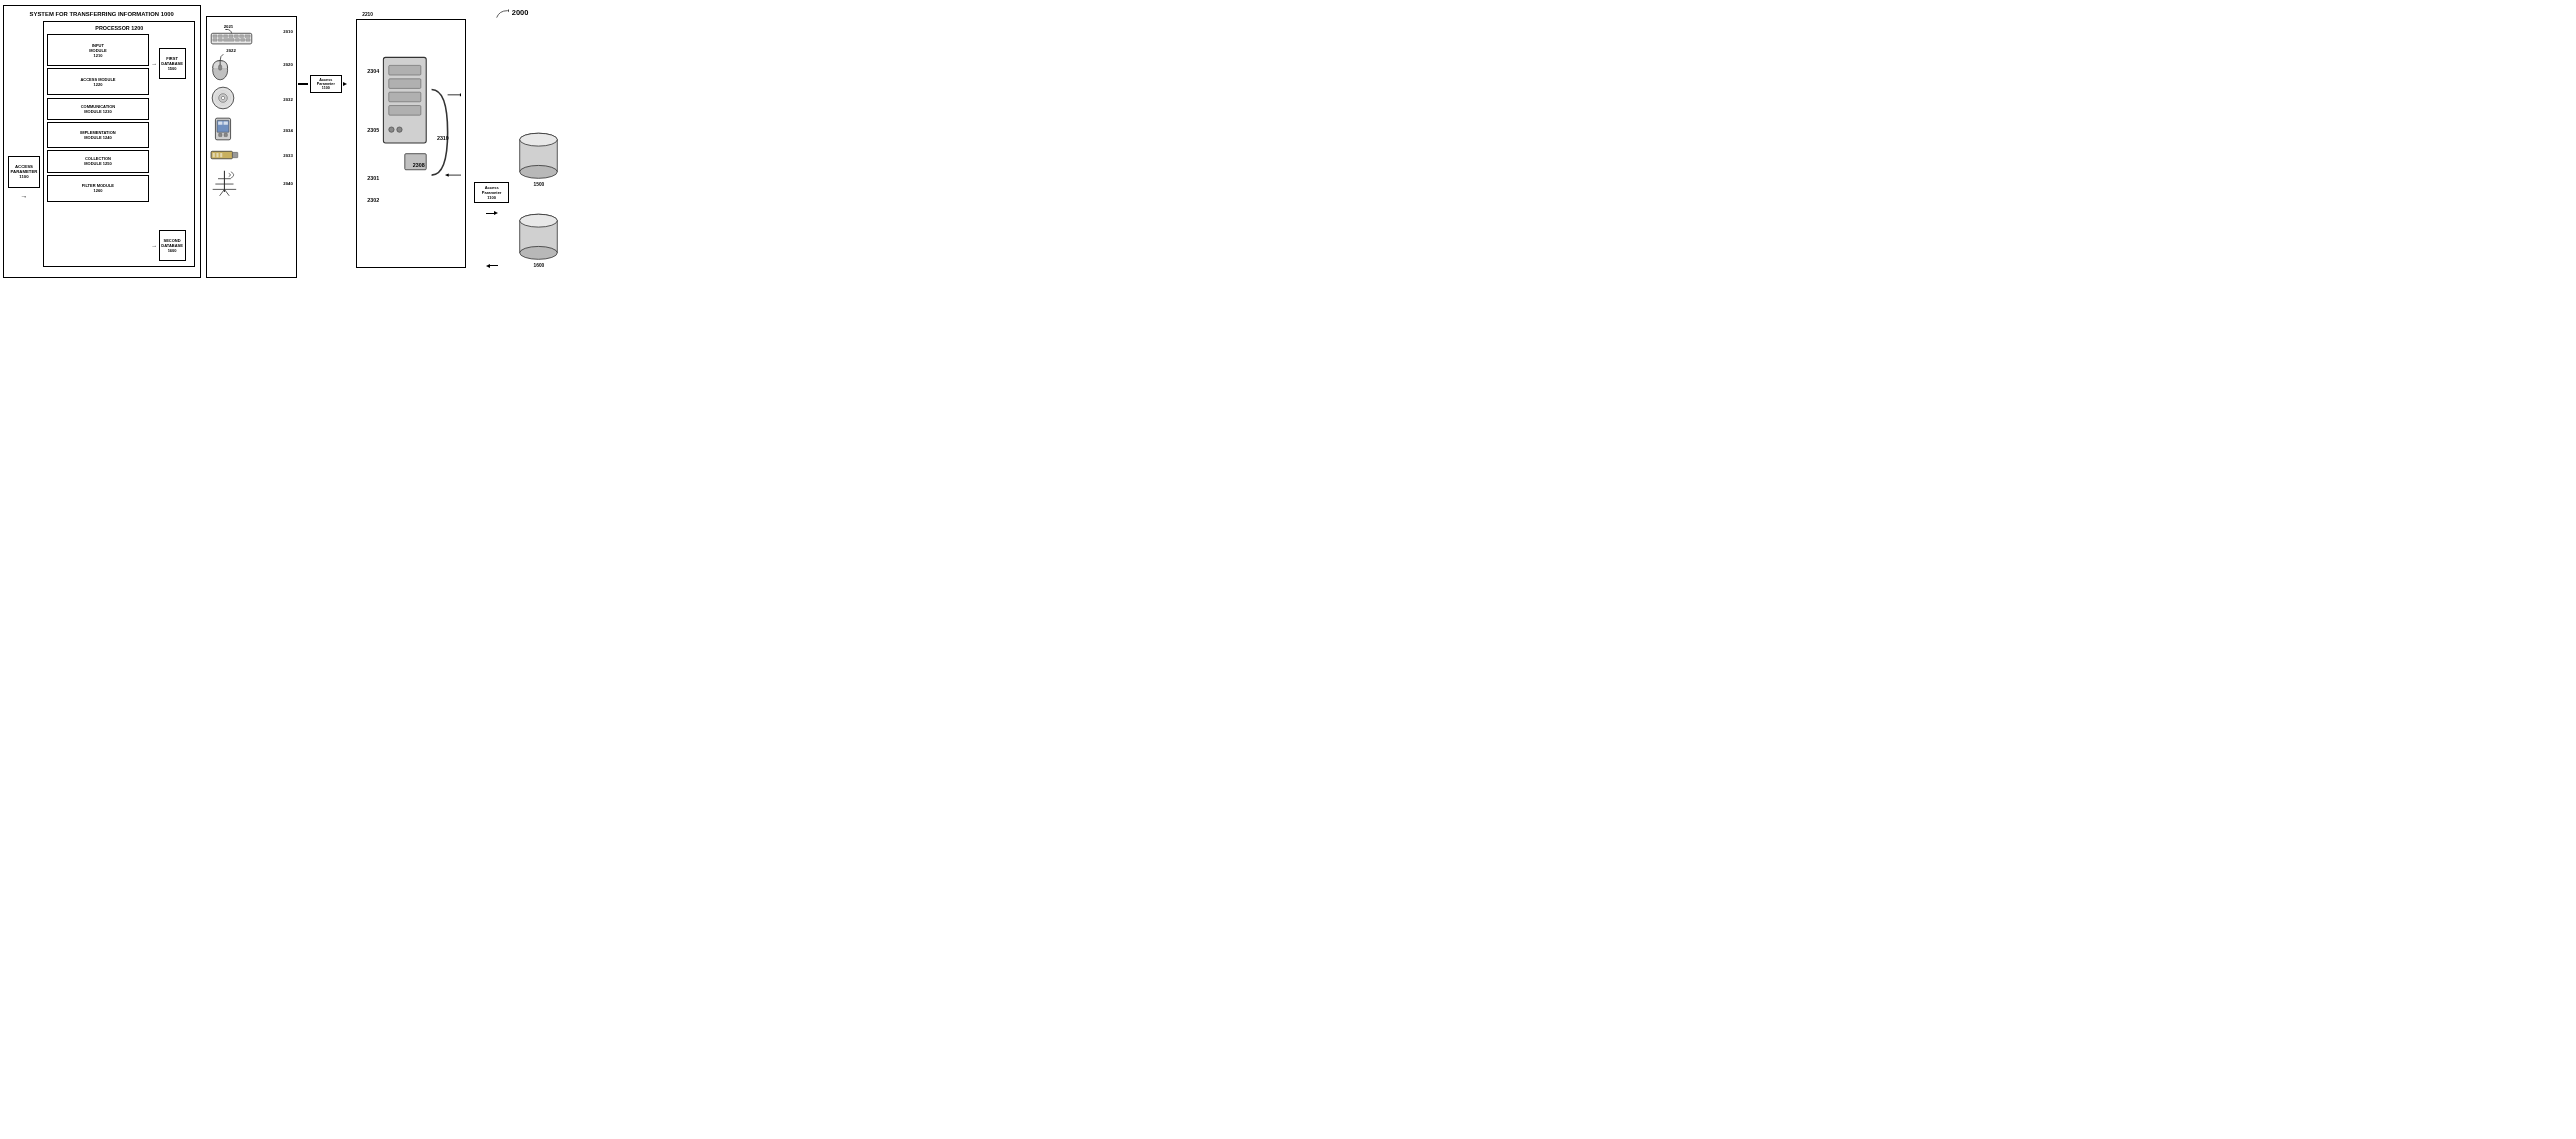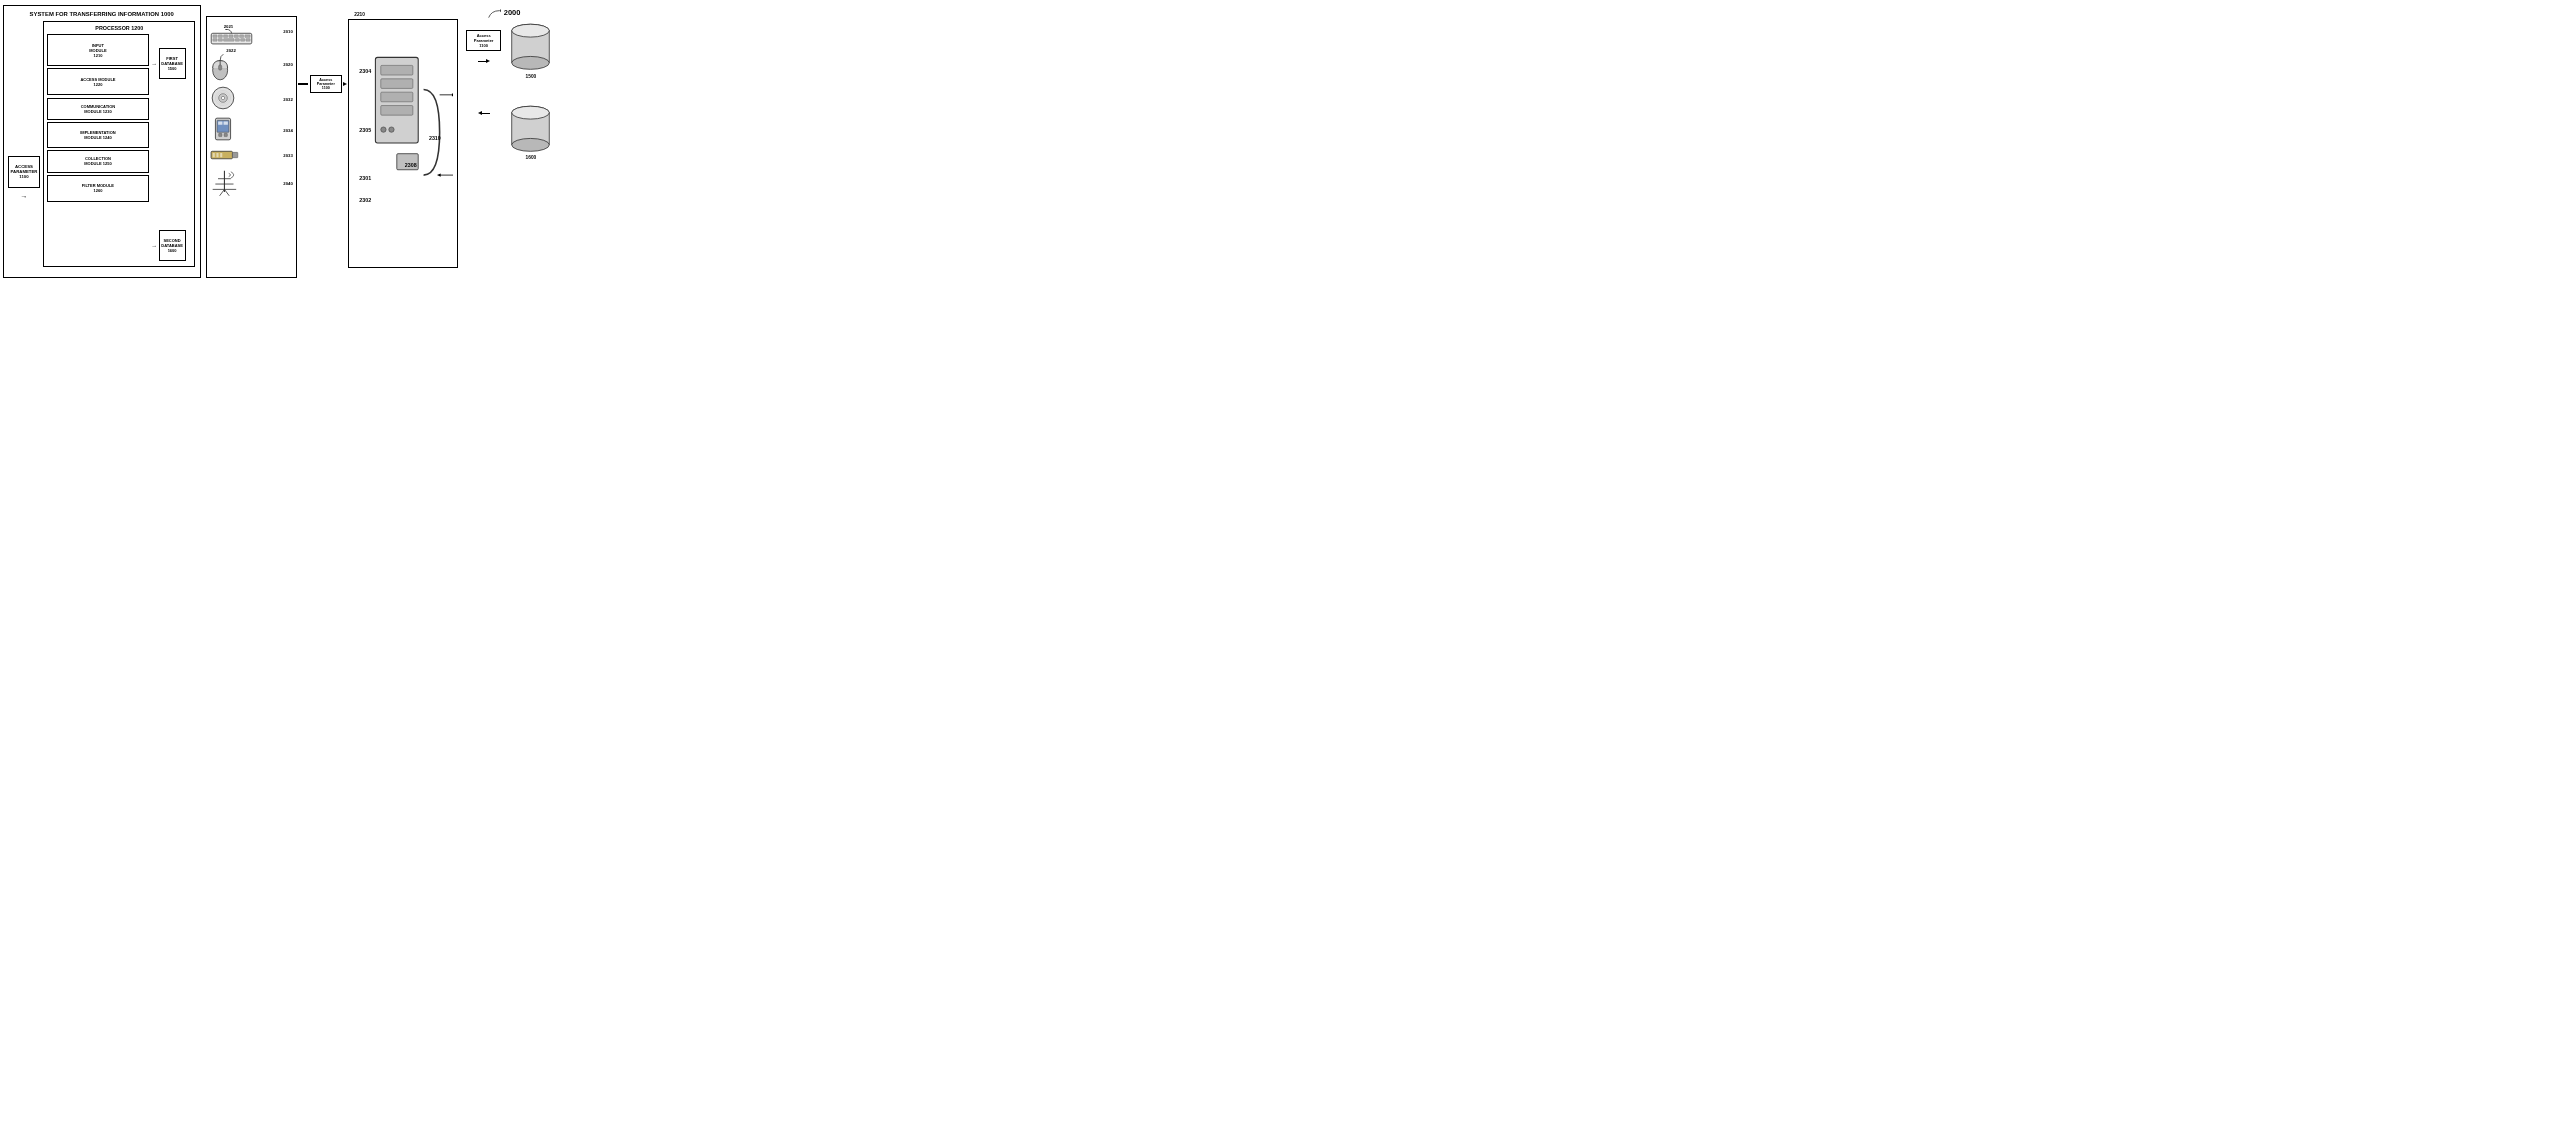--- a/index.html
+++ b/index.html
@@ -295,21 +295,21 @@
   </div>
 
   <div style="display:flex; flex-direction:column; align-items:center; justify-content:flex-start; margin-top:70px; flex-shrink:0; width:40px;">
     <div style="display:flex; align-items:center; gap:1.6px;">
       <div style="width:10.7px; height:1.1px; background:#000;"></div>
       <div class="access-param-small">Access<br>Parameter<br>1100</div>
       <div style="width:0; height:0; border-top:2.7px solid transparent; border-bottom:2.7px solid transparent; border-left:4.3px solid #000;"></div>
     </div>
   </div>
 
-  <div style="display:flex; align-items:flex-start; gap:4.3px; margin-top:5.4px; position:relative; flex-shrink:0;">
+  <div style="display:flex; align-items:flex-end; gap:4.3px; margin-top:5.4px; position:relative; flex-shrink:0;margin-left:8px;">
 
     <div style="position:absolute; top:-2.7px; right:32px; font-size:9.6px; font-weight:bold; display:flex; align-items:flex-start; gap:1.6px;">
       <svg width="16" height="10.7" viewBox="0 0 30 20">
         <path d="M5 18 Q10 5 25 5" stroke="#333" stroke-width="1.5" fill="none"></path>
         <path d="M25 5 L28 2 L28 8 Z" fill="#333"></path>
       </svg>
       <span style="font-size:7.5px; font-weight:bold;">2000</span>
     </div>
 
     <div style="border:1.1px solid #000; width:110px; height:249px; position:relative; flex-shrink:0; margin-top:8px;">

